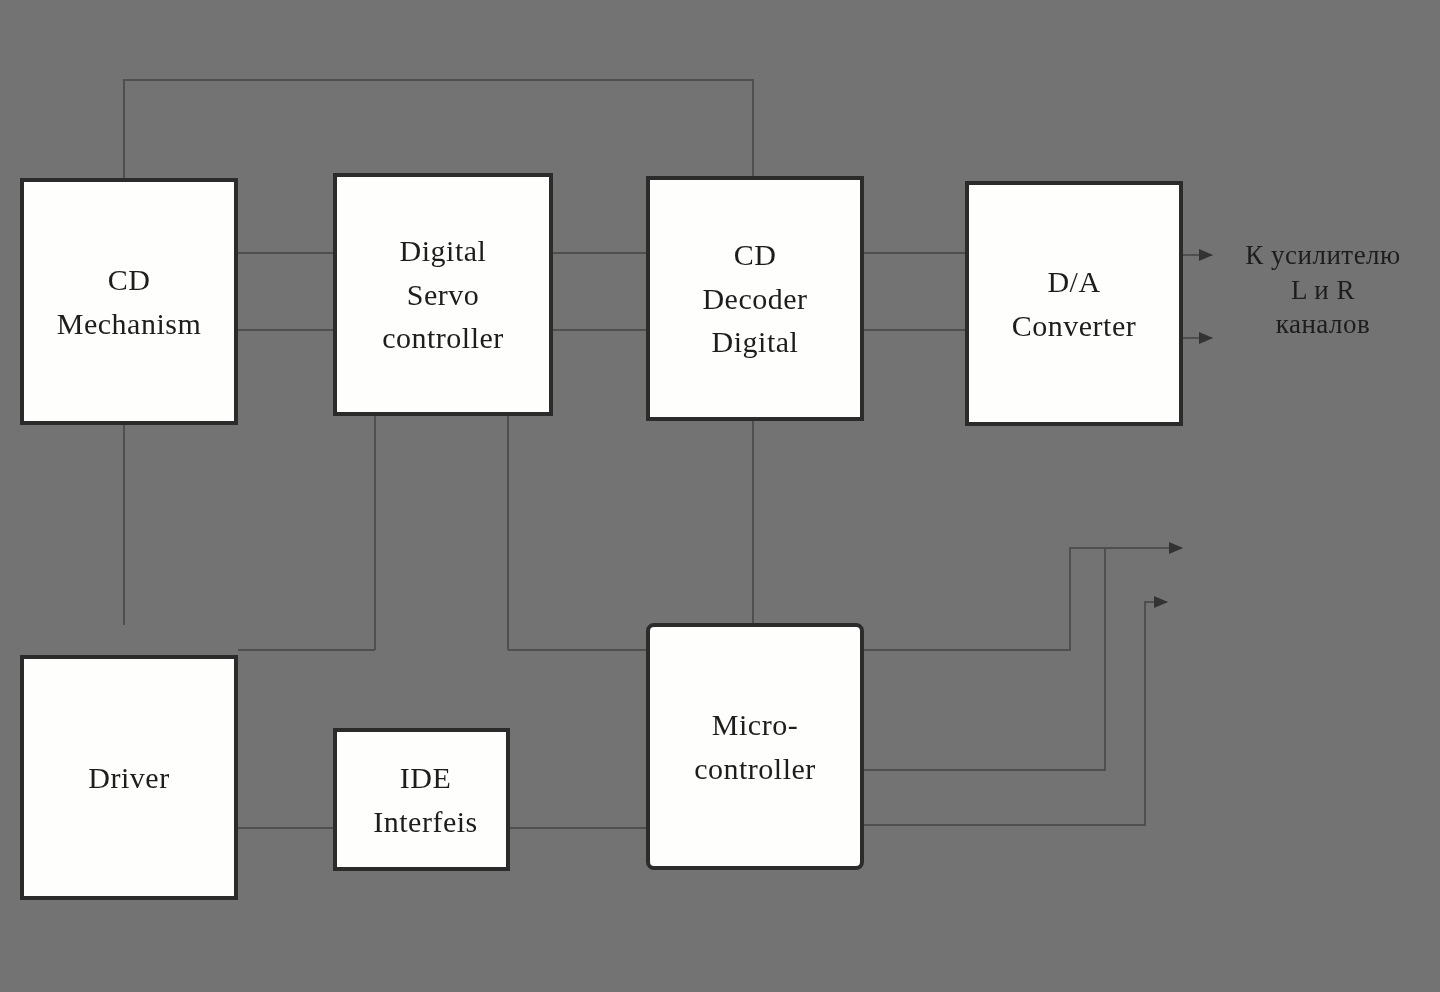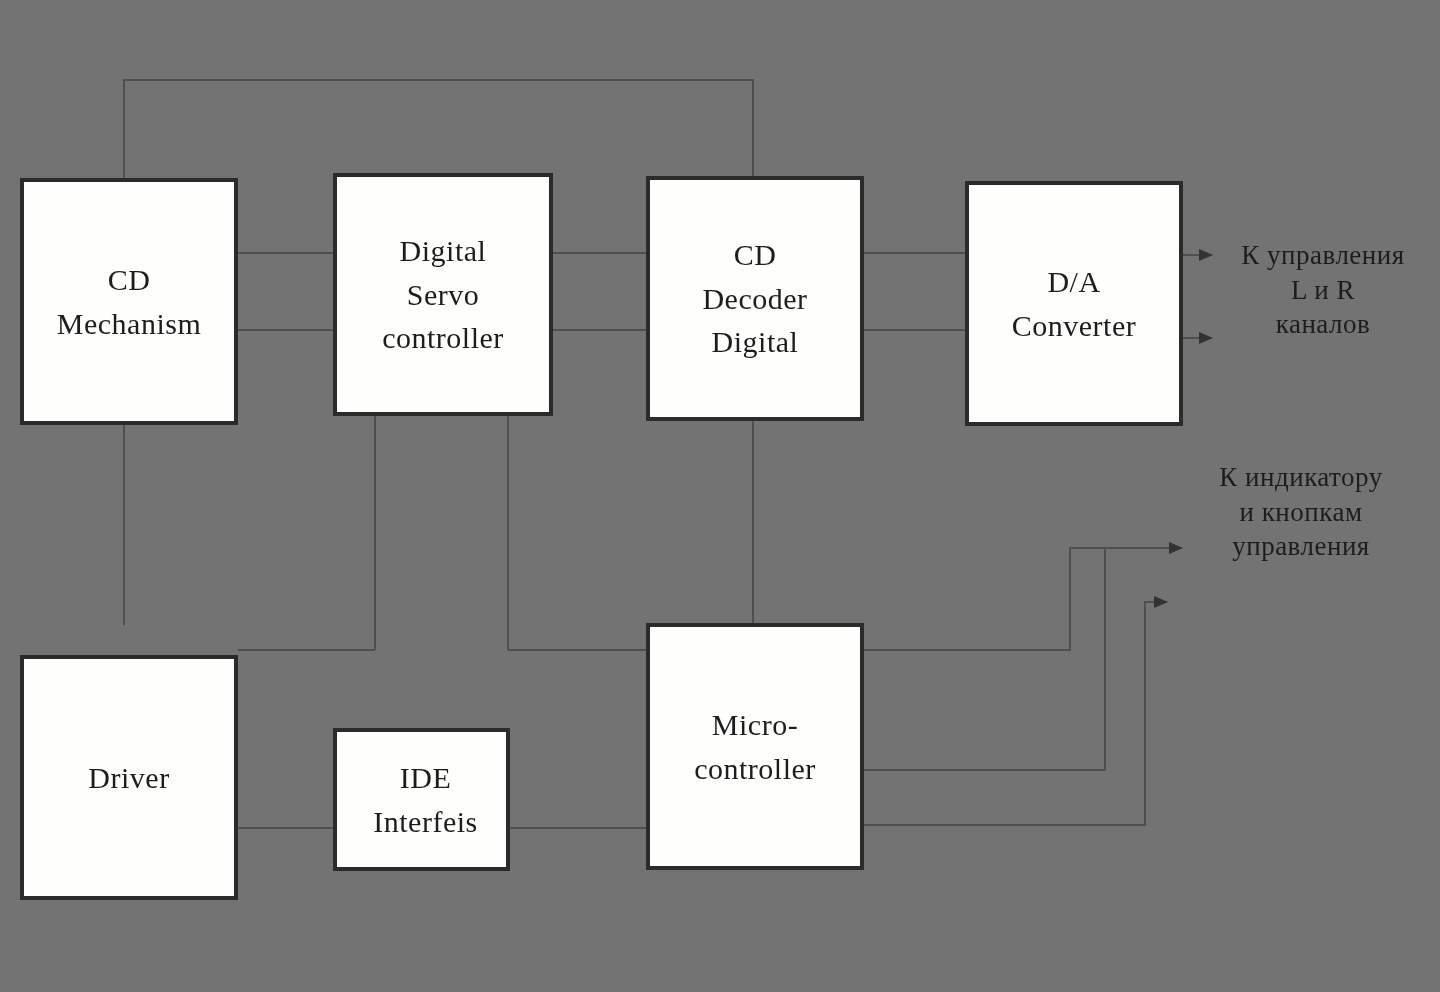--- a/index.html
+++ b/index.html
@@ -54,21 +54,21 @@
     text-align: center;
     letter-spacing: 0.5px;
   }
   
   #b-cd-mechanism   { left: 20px;  top: 178px; width: 218px; height: 247px; }
   #b-digital-servo  { left: 333px; top: 173px; width: 220px; height: 243px; }
   #b-cd-decoder     { left: 646px; top: 176px; width: 218px; height: 245px; }
   #b-da-converter   { left: 965px; top: 181px; width: 218px; height: 245px; align-items: center; }
   #b-driver         { left: 20px;  top: 655px; width: 218px; height: 245px; text-align: center; }
   #b-ide-interface  { left: 333px; top: 728px; width: 177px; height: 143px; padding-left: 8px; }
-  #b-microcontroller{ left: 646px; top: 623px; width: 218px; height: 247px; }
+  #b-microcontroller{ left: 646px; top: 623px; width: 218px; height: 247px; border-radius: 8px; }
   
   #a-amplifier { left: 1218px; top: 238px; width: 210px; }
   #a-indicator { left: 1192px; top: 460px; width: 218px; }
   #a-ide-pc    { left: 1180px; top: 585px; width: 200px; }
 </style>
 </head>
 <body>
 
 <div class="canvas">
 
@@ -131,22 +131,19 @@
   <div class="block" id="b-ide-interface">
     <span class="block-label">IDE
 Interfeis</span>
   </div>
 
   <div class="block" id="b-microcontroller">
     <span class="block-label">Micro-
 controller</span>
   </div>
 
-  <div class="annotation" id="a-amplifier">К  управления
+  <div class="annotation" id="a-amplifier">К  усилителю
 L  и  R
 каналов</div>
 
-  <div class="annotation" id="a-indicator">К  индикатору
-и  кнопкам
-управления</div>
 
 
 </div>
 
 </body></html>

